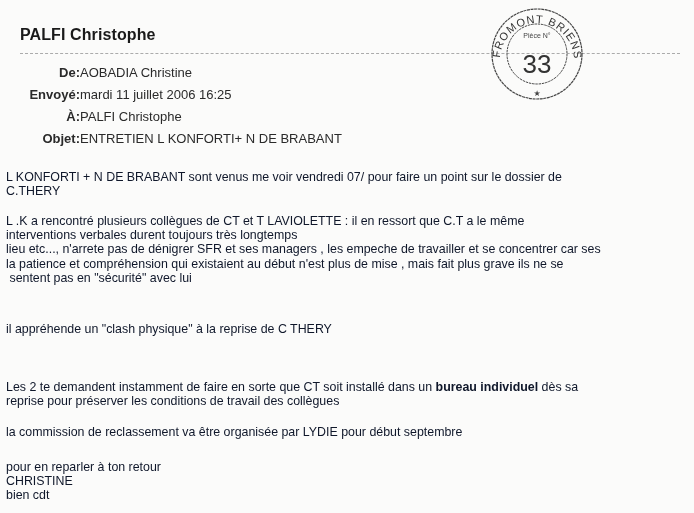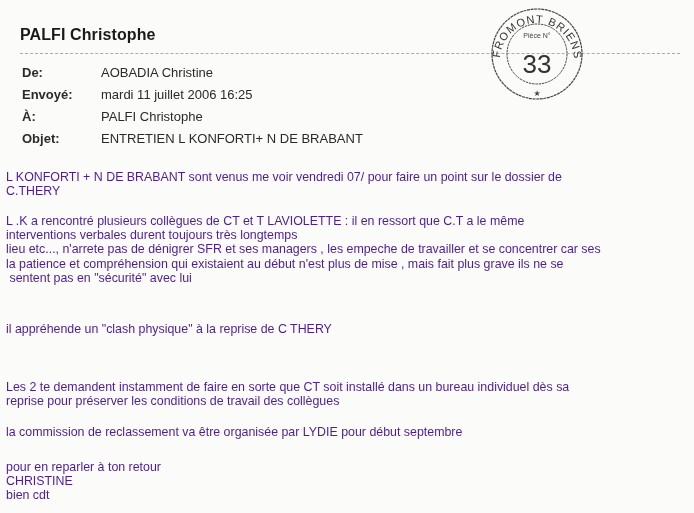--- a/index.html
+++ b/index.html
@@ -13,28 +13,28 @@
   .title {
     position: absolute; left: 20px; top: 26px;
     font-size: 16px; font-weight: bold; color: #1a1a1a;
     letter-spacing: 0.1px;
   }
   .rule {
     position: absolute; left: 20px; top: 53px; width: 660px; height: 0;
     border-top: 1px dashed #8a8a8a; opacity: 0.7;
   }
   .hdr { position: absolute; left: 22px; font-size: 13px; }
-  .hdr .lbl { display: inline-block; width: 58px; font-weight: bold; color: #2a2a2a; }
-  .hdr .val { color: #2a2a2a; margin-left: 21px; }
+  .hdr .lbl { display: inline-block; width: 58px; font-weight: bold; color: #2a2a2a; text-align: right; }
+  .hdr .val { color: #2a2a2a; }
   .body-text {
     position: absolute; left: 6px; width: 685px;
-    font-size: 12.4px; line-height: 14.2px; color: #4c1d95;
+    font-size: 12.4px; line-height: 14.2px; color: #0f172a;
   }
   .body-text p { margin: 0; }
-  b.em { font-weight: normal; }
+  b.em { font-weight: bold; }
   .stamp {
     position: absolute; left: 488px; top: 4px; width: 98px; height: 98px;
   }
 </style>
 </head>
 <body>
 
 <div class="title">PALFI Christophe</div>
 <div class="rule"></div>
 

